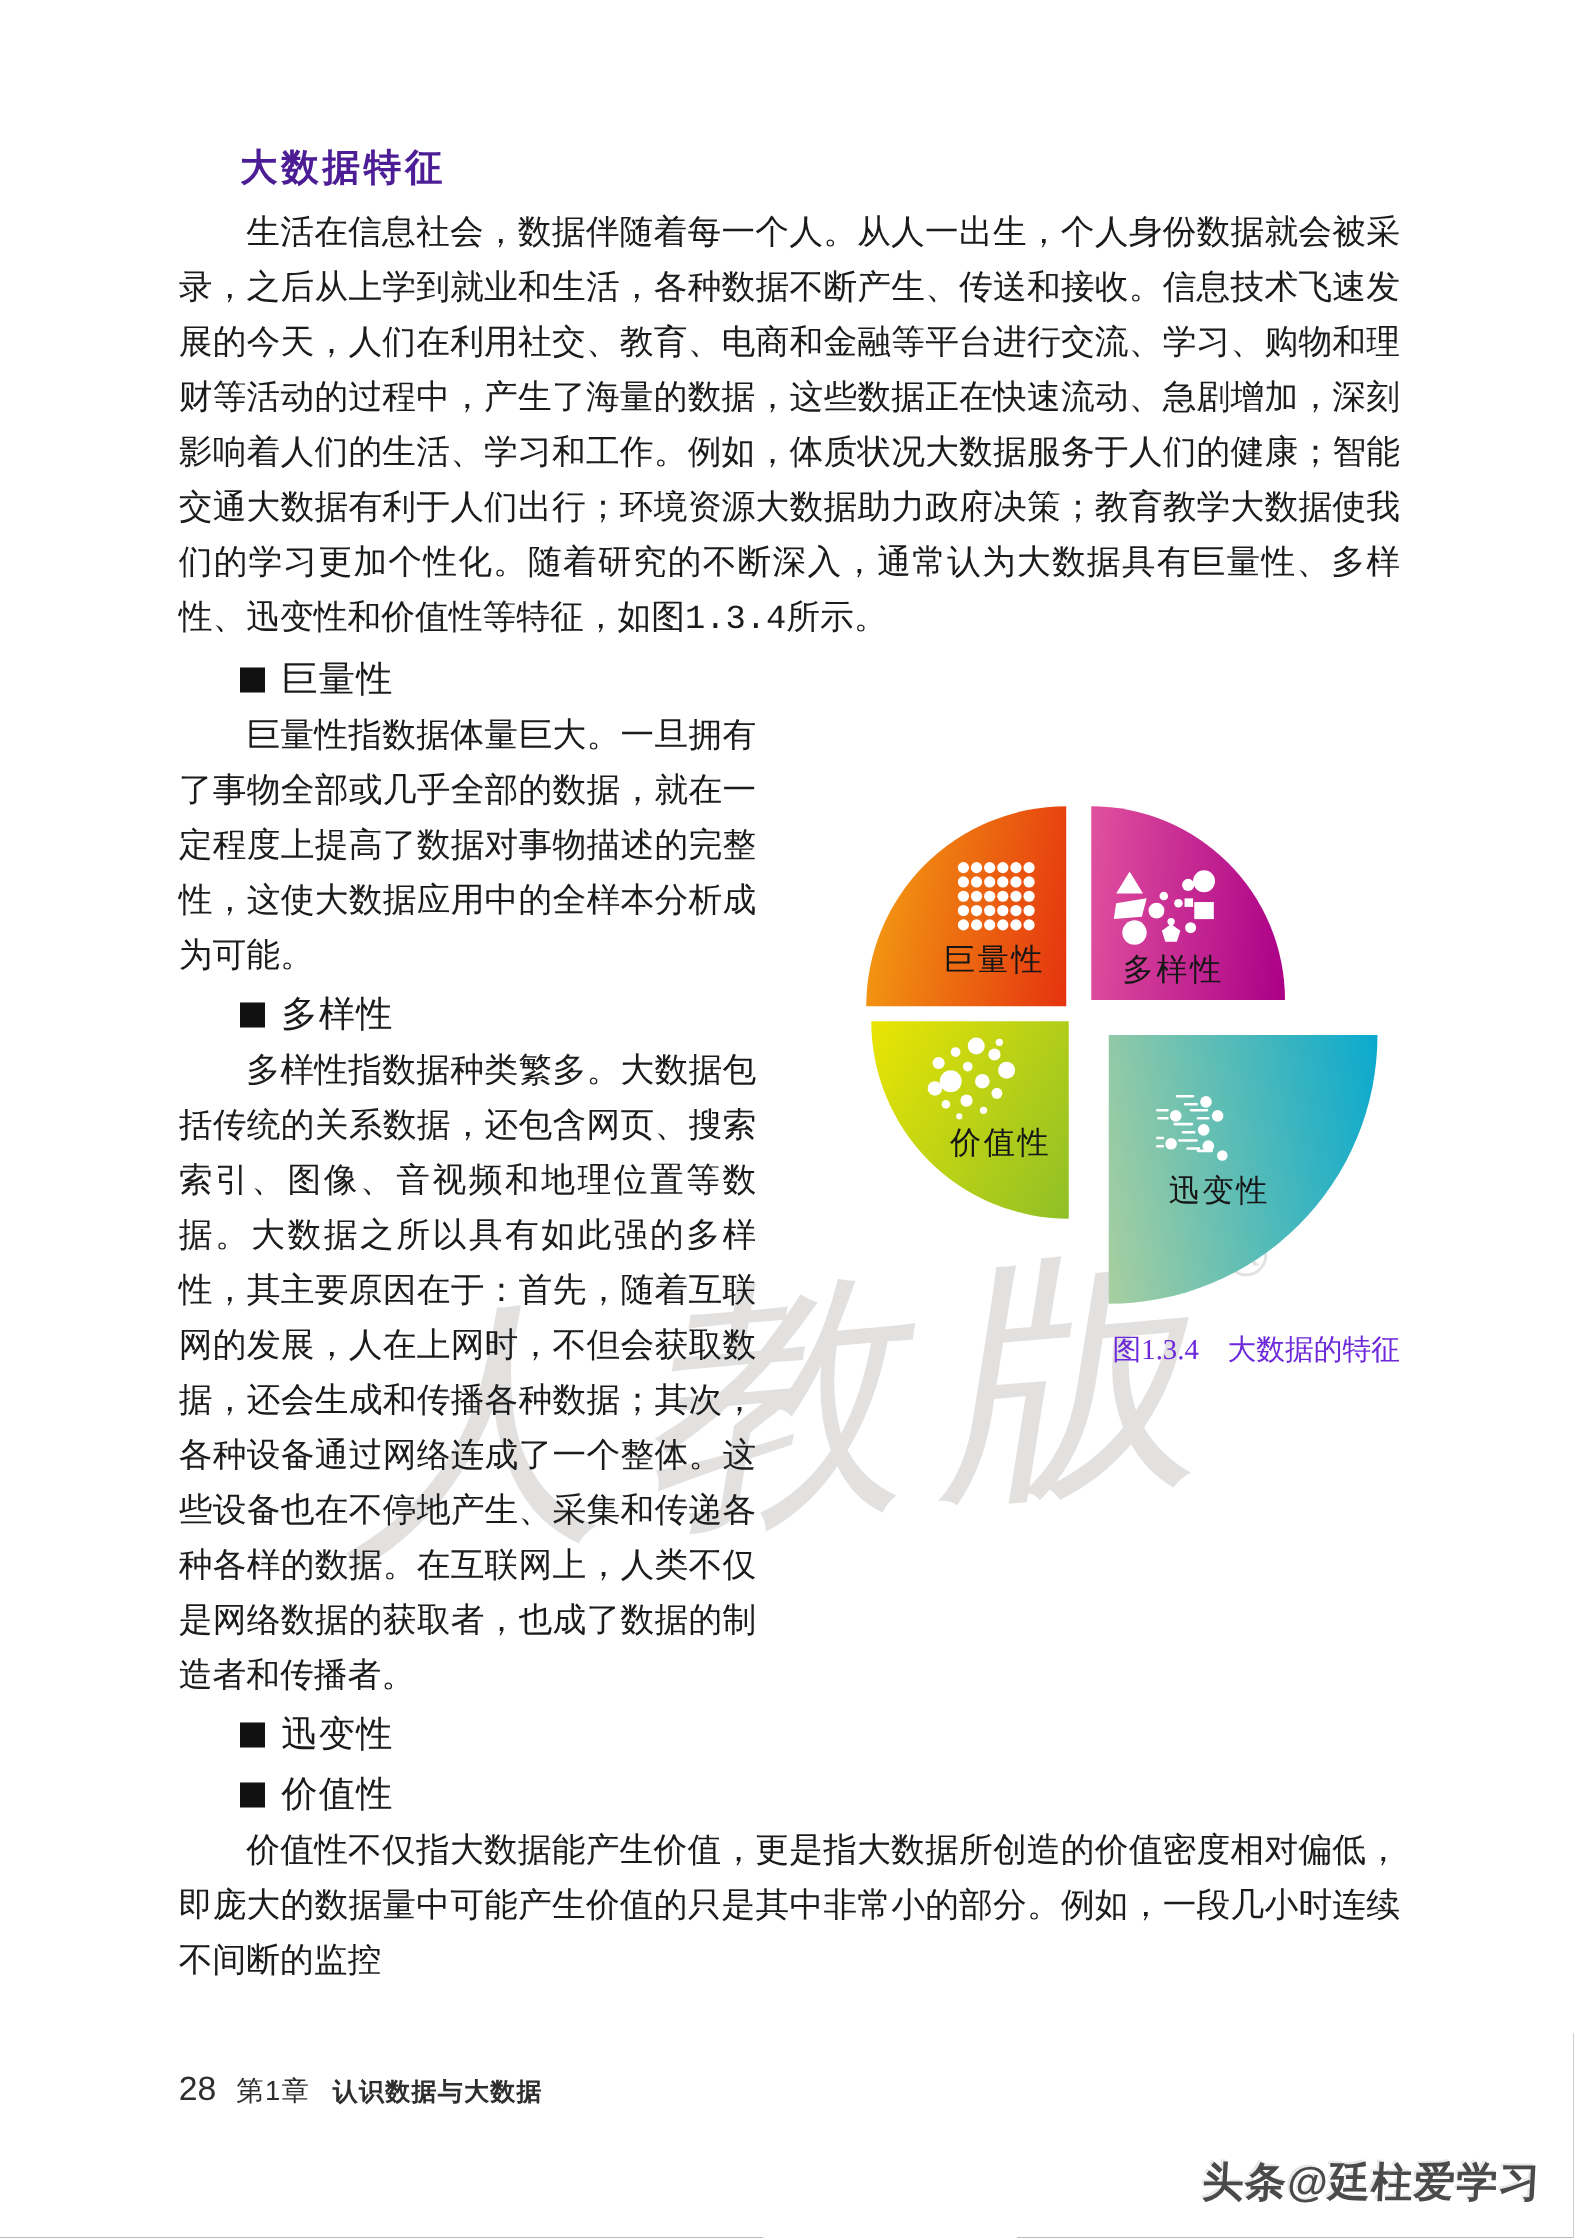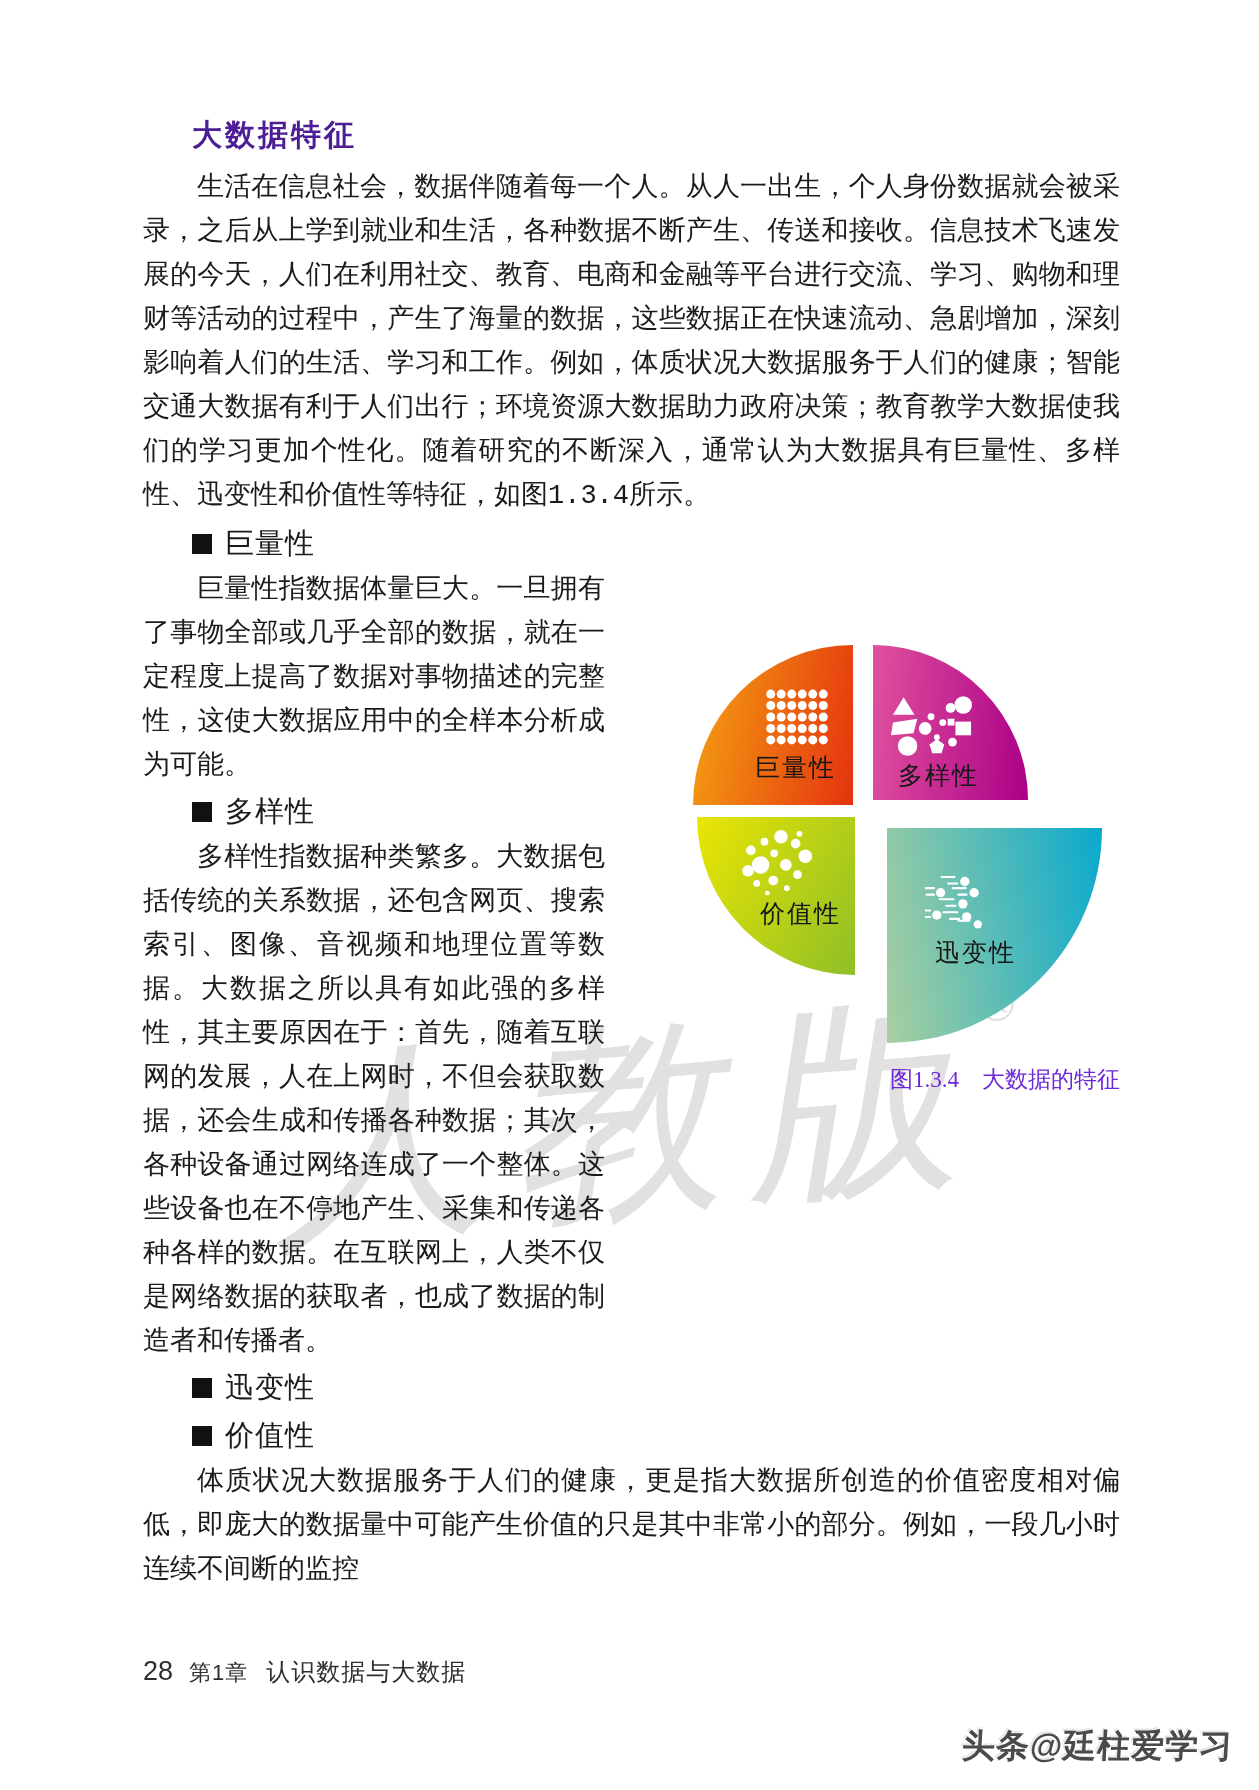--- a/index.html
+++ b/index.html
@@ -48,21 +48,21 @@
   .quad-jiazhi  .qlabel{ left:63px; top:80px; }
   .quad-xunbian .icon  { left:38px; top:47px; }
   .quad-xunbian .qlabel{ left:48px; top:108px; }
   .fig-caption { position:absolute; left:720px; top:1064px; width:400px; text-align:right; font-size:23px; color:#6d28d9; }
 
   
   .footer { position:absolute; left:143px; top:1656px; z-index:2; display:flex; align-items:baseline;
             font-family:"Liberation Sans", sans-serif; color:#2e2e2e; }
   .footer .num  { font-size:27px; margin-right:16px; }
   .footer .chap { font-weight:normal; font-size:22px; margin-right:18px; letter-spacing:1px; }
-  .footer .book { font-weight:normal; font-size:24px; letter-spacing:1px;text-align:center; }
+  .footer .book { font-weight:bold; font-size:20px; letter-spacing:1px;text-align:center; }
 
   
   .corner {
     position:absolute; left:962px; top:1724px; z-index:2;
     font-family:"Liberation Sans", sans-serif; font-weight:bold;
     font-size:33px; letter-spacing:1px; color:#4a4a4a;
     text-shadow:2px 2px 0 #ffffff, -2px -2px 0 #e8e8e8;
     transform:skewX(-3deg);
   }
 </style>
@@ -223,21 +223,21 @@
 
     <div class="sec-title">
       <span class="bullet" style="background: rgb(17, 17, 17);"></span>
       <span>迅变性</span>
     </div>
 
     <div class="sec-title">
       <span class="bullet" style="background: rgb(17, 17, 17);"></span>
       <span>价值性</span>
     </div>
-    <p class="sec-body">体质状况大数据服务于人们的健康，更是指大数据所创造的价值密度相对偏低，即庞大的数据量中可能产生价值的只是其中非常小的部分。例如，一段几小时连续不间断的监控</p>
+    <p class="sec-body">价值性不仅指大数据能产生价值，更是指大数据所创造的价值密度相对偏低，即庞大的数据量中可能产生价值的只是其中非常小的部分。例如，一段几小时连续不间断的监控</p>
   </div>
 
   <div class="footer">
     <span class="num">28</span>
     <span class="chap">第1章</span>
     <span class="book">认识数据与大数据</span>
   </div>
 
   <div class="corner">头条@廷柱爱学习</div>
 

